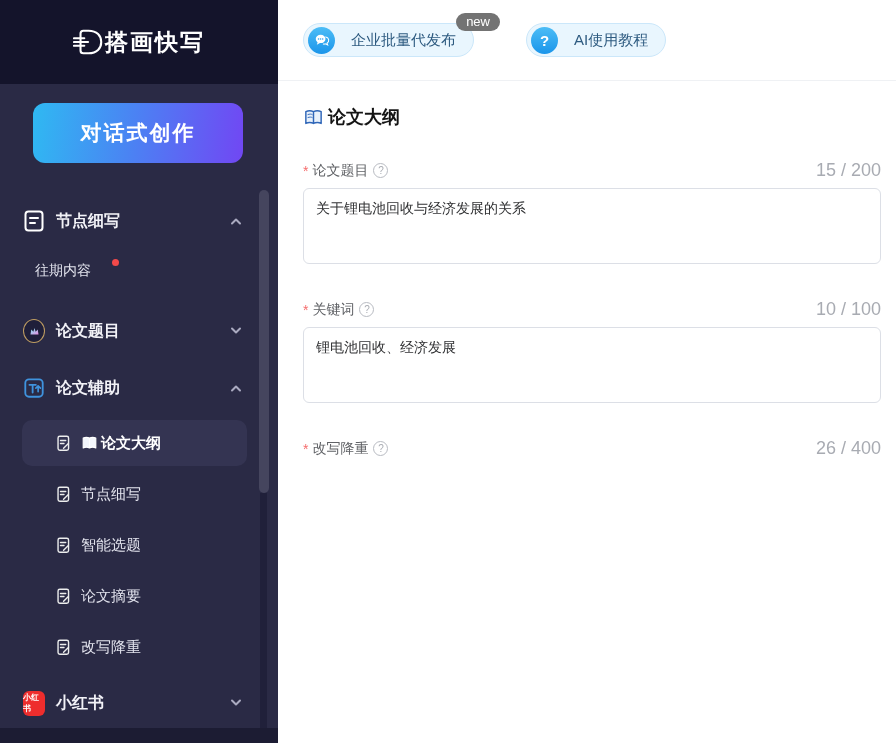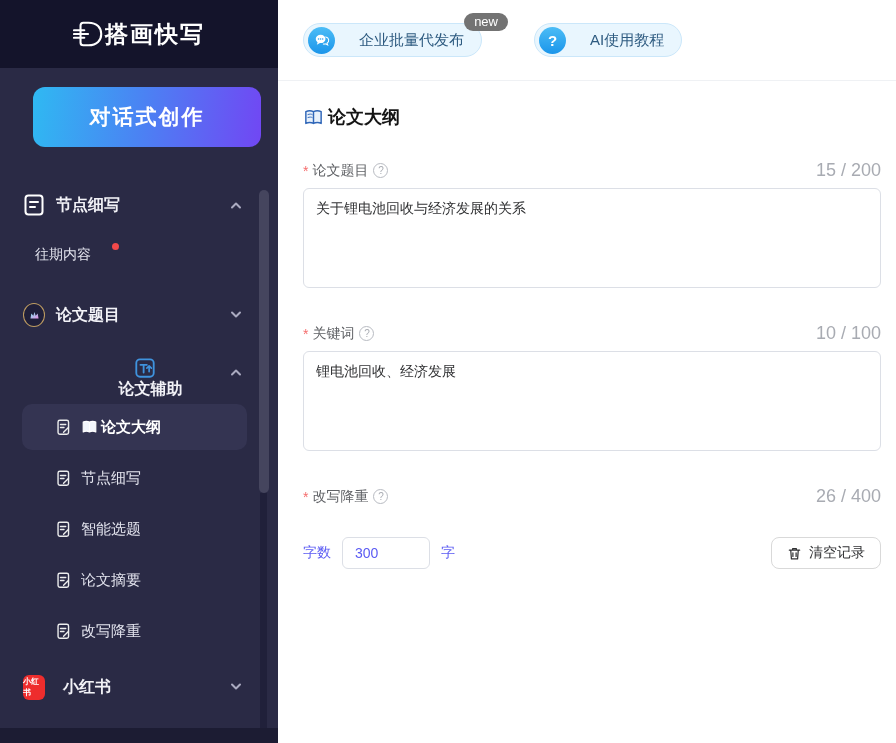--- a/index.html
+++ b/index.html
@@ -4,58 +4,58 @@
 <style>
   * { margin:0; padding:0; box-sizing:border-box; }
   html,body { width:896px; height:743px; overflow:hidden; }
   body {
     font-family:"Liberation Sans","DejaVu Sans",sans-serif;
     display:flex; background:#fff; color:#303133;
   }
   
   .sidebar { position:relative; width:278px; height:743px; background:#2a2a45; flex:0 0 278px; }
   .logo-bar {
-    height:68px; background:#14142b; display:flex; align-items:center; justify-content:center;
+    height:84px; background:#14142b; display:flex; align-items:center; justify-content:center;
     cursor:pointer;
   }
   .logo-text { color:#fff; font-size:23px; font-weight:700; letter-spacing:2px; }
   .cta {
-    display:block; margin:19px 35px 0 33px; width:228px; height:60px; border:none; border-radius:12px;
+    display:block; margin:19px 35px 0 33px; width:210px; height:60px; border:none; border-radius:12px;
     background:linear-gradient(97deg,#2fb9f2 0%,#4b82f3 48%,#7147f3 100%);
     color:#fff; font-size:21px; font-weight:700; letter-spacing:2px; cursor:pointer;
     font-family:inherit;
   }
   .nav-item {
     position:relative; display:flex; align-items:center; height:30px; padding-left:23px;
     color:#f2f2f7; font-size:16px; font-weight:700; cursor:pointer;
   }
   .nav-item .nav-ic { width:22px; display:flex; justify-content:center; margin-right:11px; }
   .nav-item .chev { position:absolute; right:36px; top:50%; transform:translateY(-50%); display:flex; }
   .chev.down svg { transform:rotate(180deg); }
   .nav-create { margin-top:43px; }
   .nav-history-sub {
     position:relative; margin-top:26px; padding-left:35px; height:18px; display:flex; align-items:center;
     color:#e3e4ee; font-size:14px; cursor:pointer; width:fit-content;
   }
   .red-dot { position:absolute; top:-3px; left:112px; width:7px; height:7px; border-radius:50%; background:#f2494a; }
   .nav-quick { margin-top:36px; }
-  .nav-paper { margin-top:27px;flex-direction:column; }
+  .nav-paper { margin-top:27px; }
   .crown-circle {
     width:24px; height:24px; border-radius:50%; background:#1f1f3a; border:1.5px solid #bf9d62;
     display:flex; align-items:center; justify-content:center;
   }
   .submenu { margin:17px 31px 0 22px; }
   .submenu-item {
     display:flex; align-items:center; height:46px; margin-bottom:5px; padding-left:35px;
     color:#e2e3ed; font-size:15px; border-radius:10px; cursor:pointer;
   }
   .submenu-item.active { background:#343452; color:#fff; font-weight:700; }
   .submenu-item .doc-ic { margin-right:10px; display:flex; }
   .submenu-item .book-ic { margin-right:3px; display:flex; }
-  .nav-xhs { margin-top:18px;gap:7px; }
+  .nav-xhs { margin-top:18px; }
   .xhs-badge {
     width:25px; height:25px; border-radius:6px; background:#ee2d2d; color:#fff; font-size:8px;
     font-weight:700; display:flex; align-items:center; justify-content:center; letter-spacing:0;
   }
   .scroll-track { position:absolute; right:11px; top:493px; bottom:0; width:7px; background:#20203a; }
   .scroll-thumb {
     position:absolute; right:9px; top:190px; width:10px; height:303px; border-radius:5px;
     background:#45455e; cursor:grab;
   }
   .bottom-strip { position:absolute; left:0; right:0; bottom:0; height:15px; background:#1c1c33; }
@@ -63,21 +63,21 @@
   .main { flex:1; display:flex; flex-direction:column; background:#fff; }
   .topbar {
     height:81px; display:flex; align-items:center; padding-left:25px; background:#fff;
     border-bottom:1px solid #eff1f4; flex:0 0 81px;
   }
   .pill {
     position:relative; display:flex; align-items:center; height:34px; border-radius:17px;
     background:#e9f6fe; border:1px solid #cbe7fa; padding:0 17px 0 4px; cursor:pointer;
   }
   .pill + .pill { margin-left:52px; }
-  .pill-label { color:#2e5b80; font-size:15px; margin-left:24px; }
+  .pill-label { color:#2e5b80; font-size:15px; margin-left:16px; }
   .pill-ic {
     width:27px; height:27px; border-radius:50%;
     background:linear-gradient(180deg,#4cbdf6,#1b95ea);
     display:flex; align-items:center; justify-content:center; color:#fff; font-weight:700; font-size:15px;
   }
   .new-badge {
     position:absolute; top:-11px; right:-27px; background:#737373; color:#fff; font-size:13px;
     padding:2px 10px 3px; border-radius:12px; line-height:1;
   }
   .content { padding:24px 15px 0 25px; }
@@ -85,21 +85,21 @@
   .field { margin-top:31px; }
   .field-head { display:flex; align-items:center; margin-bottom:7px; }
   .req { color:#f56c6c; font-size:14px; margin-right:4px; }
   .lbl { color:#606266; font-size:14px; }
   .help {
     width:15px; height:15px; border:1px solid #b8bbc2; border-radius:50%; color:#a9acb3;
     font-size:10px; display:inline-flex; align-items:center; justify-content:center; margin-left:5px;
   }
   .counter { margin-left:auto; color:#a8abb2; font-size:18px; }
   textarea {
-    width:100%; height:100px; border:1px solid #dcdfe6; border-radius:6px; resize:none;
+    width:100%; height:76px; border:1px solid #dcdfe6; border-radius:6px; resize:none;
     padding:9px 12px; font-size:14px; color:#303133; font-family:inherit; line-height:1.5; outline:none;
   }
   .bottom-row { margin-top:30px; display:flex; align-items:center; }
   .wc-label,.wc-unit { color:#5b5bf3; font-size:14px; }
   .wc-input {
     width:88px; height:32px; margin:0 11px; border:1px solid #dcdfe6; border-radius:6px;
     color:#5b5bf3; font-size:14px; padding:0 12px; outline:none; font-family:inherit;
   }
   .clear-btn {
     margin-left:auto; height:32px; display:flex; align-items:center; gap:7px; padding:0 15px;
@@ -307,25 +307,14 @@
 
     <div class="field">
       <div class="field-head">
         <span class="req">*</span>
         <span class="lbl">改写降重</span>
         <span class="help">?</span>
         <span class="counter">26 / 400</span>
       </div>
     </div>
 
-    <div class="bottom-row">
-      <span class="wc-label">字数</span>
-      <input class="wc-input" value="300" style="">
-      <span class="wc-unit">字</span>
-      <button class="clear-btn">
-        <svg width="15" height="15" viewBox="0 0 16 16" fill="none">
-          <path d="M2.5 4.5h11M6 4.5V2.8h4v1.7M4 4.5l.7 9.2h6.6l.7-9.2M6.3 7.2v4M9.7 7.2v4" stroke="#303133" stroke-width="1.3" stroke-linecap="round" stroke-linejoin="round"></path>
-        </svg>
-        <span>清空记录</span>
-      </button>
-    </div>
   </section>
 </main>
 
 </body></html>

